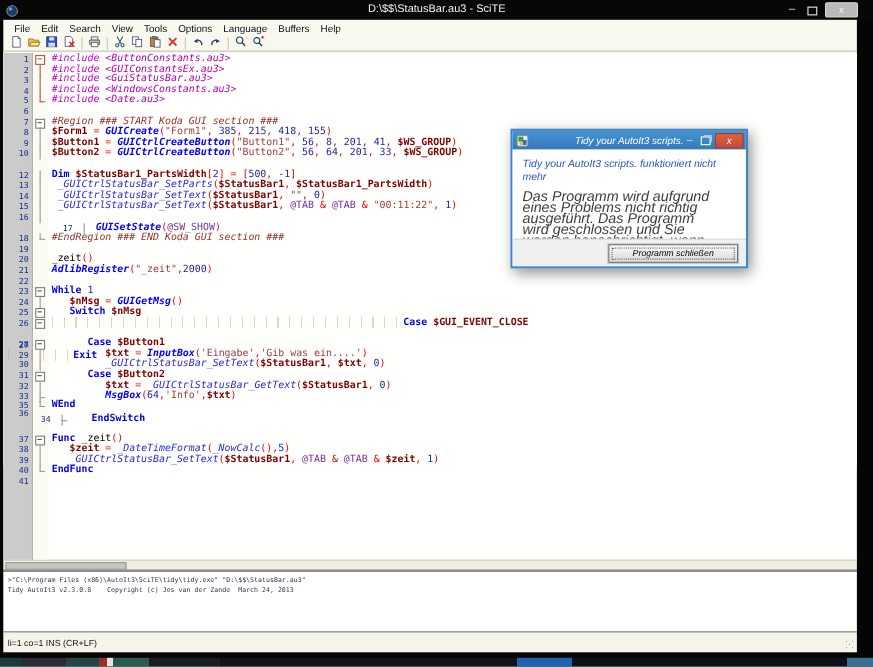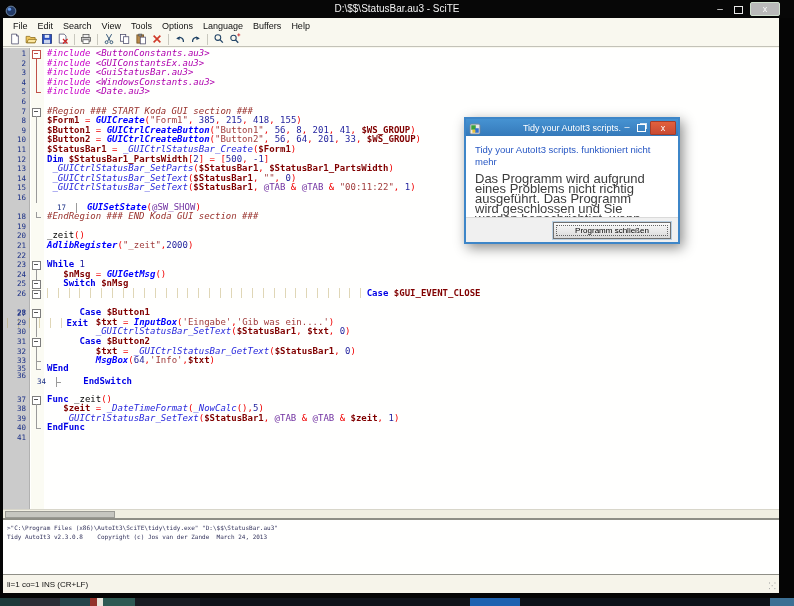--- a/index.html
+++ b/index.html
@@ -65,21 +65,21 @@
   .out-line { font:6px/9px "DejaVu Sans Mono", monospace; color:#33335C; white-space:pre; }
   .statusbar { position:absolute; left:0; top:556px; right:0; height:19px; background:#F6F4EA; border-top:1px solid #8F8F87; }
   .status-text { position:absolute; left:4px; top:5px; font-size:8px; color:#111; }
   .grip { position:absolute; right:3px; top:4px; color:#999; font-size:9px; }
 
   
   .taskbar-sliver { position:absolute; left:0; top:598px; width:794px; height:8px;
     background:linear-gradient(to right,#1d3a3a 0 20px,#2a2d35 20px 60px,#24444a 60px 90px,#93322b 90px 97px,#e8e4da 97px 103px,#2e5953 103px 135px,#191c22 135px 200px,#10131a 200px 470px,#1e62b0 470px 520px,#0d1118 520px 770px,#3c6f93 770px 794px); }
 
   
-  .dialog { position:absolute; left:464px; top:117px; width:216px; height:127px; background:#fff; border:2px solid #3E86C8; box-shadow:3px 4px 12px rgba(0,0,0,.45); }
+  .dialog { position:absolute; left:464px; top:117px; width:216px; height:127px; background:#fff; border:2px solid #3E86C8; box-shadow:3px 4px 12px rgba(0,0,0,.45);font-style:italic; }
   .dlg-title { position:absolute; left:0; top:0; right:0; height:17px; background:linear-gradient(#4693d2,#3579ba); display:flex; align-items:center; }
   .dlg-icon { position:absolute; left:3px; top:2px; width:12px; height:12px; }
   .dlg-title-text { position:absolute; left:0; right:0; text-align:center; color:#fff; font-size:9px; }
   .dlg-btns { position:absolute; right:2px; top:1px; display:flex; align-items:center; gap:4px; height:15px; }
   .db-min { color:#fff; font-size:9px; width:12px; text-align:center; line-height:13px; }
   .db-max { width:9px; height:8px; border:1px solid #fff; box-shadow:2px -2px 0 -1px #cfe2f2; }
   .db-close { width:26px; height:14px; background:linear-gradient(#e2603c,#c94a33); border:1px solid #a63c28; border-radius:1px; color:#fff; font-size:9px; text-align:center; line-height:12px; }
   .dlg-body { position:absolute; left:0; top:17px; right:0; bottom:25px; background:#fff; padding:8px 25px 0 9px; }
   .dlg-heading { color:#2757C4; font-size:9.5px; line-height:12px; margin-bottom:6px; }
   .dlg-text { color:#3c3c3c; font-size:13px; line-height:10px; }
@@ -213,21 +213,20 @@
     <div class="code-row" style="top: 1px;"><span class="ln">1</span><span class="fold box red"></span><span class="codetxt"><span class="tk-pp">#include </span><span class="tk-inc">&lt;ButtonConstants.au3&gt;</span></span></div>
         <div class="code-row" style="top: 10.6px;"><span class="ln">2</span><span class="fold v red"></span><span class="codetxt"><span class="tk-pp">#include </span><span class="tk-inc">&lt;GUIConstantsEx.au3&gt;</span></span></div>
         <div class="code-row" style="top: 20.2px;"><span class="ln">3</span><span class="fold v red"></span><span class="codetxt"><span class="tk-pp">#include </span><span class="tk-inc">&lt;GuiStatusBar.au3&gt;</span></span></div>
         <div class="code-row" style="top: 29.8px;"><span class="ln">4</span><span class="fold v red"></span><span class="codetxt"><span class="tk-pp">#include </span><span class="tk-inc">&lt;WindowsConstants.au3&gt;</span></span></div>
         <div class="code-row" style="top: 39.4px;"><span class="ln">5</span><span class="fold e red"></span><span class="codetxt"><span class="tk-pp">#include </span><span class="tk-inc">&lt;Date.au3&gt;</span></span></div>
         <div class="code-row" style="top: 49px;"><span class="ln">6</span><span class="fold"></span><span class="codetxt"></span></div>
         <div class="code-row" style="top: 58.6px;"><span class="ln">7</span><span class="fold box"></span><span class="codetxt"><span class="tk-reg">#Region ### START Koda GUI section ###</span></span></div>
         <div class="code-row" style="top: 68.2px;"><span class="ln">8</span><span class="fold v"></span><span class="codetxt"><span class="tk-var">$Form1</span><span class="tk-op"> = </span><span class="tk-fn">GUICreate</span><span class="tk-op">(</span><span class="tk-str">"Form1"</span><span class="tk-op">, </span><span class="tk-num">385</span><span class="tk-op">, </span><span class="tk-num">215</span><span class="tk-op">, </span><span class="tk-num">418</span><span class="tk-op">, </span><span class="tk-num">155</span><span class="tk-op">)</span></span></div>
         <div class="code-row" style="top: 77.8px;"><span class="ln">9</span><span class="fold v"></span><span class="codetxt"><span class="tk-var">$Button1</span><span class="tk-op"> = </span><span class="tk-fn">GUICtrlCreateButton</span><span class="tk-op">(</span><span class="tk-str">"Button1"</span><span class="tk-op">, </span><span class="tk-num">56</span><span class="tk-op">, </span><span class="tk-num">8</span><span class="tk-op">, </span><span class="tk-num">201</span><span class="tk-op">, </span><span class="tk-num">41</span><span class="tk-op">, </span><span class="tk-var">$WS_GROUP</span><span class="tk-op">)</span></span></div>
         <div class="code-row" style="top: 87.4px;"><span class="ln">10</span><span class="fold v"></span><span class="codetxt"><span class="tk-var">$Button2</span><span class="tk-op"> = </span><span class="tk-fn">GUICtrlCreateButton</span><span class="tk-op">(</span><span class="tk-str">"Button2"</span><span class="tk-op">, </span><span class="tk-num">56</span><span class="tk-op">, </span><span class="tk-num">64</span><span class="tk-op">, </span><span class="tk-num">201</span><span class="tk-op">, </span><span class="tk-num">33</span><span class="tk-op">, </span><span class="tk-var">$WS_GROUP</span><span class="tk-op">)</span></span></div>
-        <div class="code-row" style="top: 97px;"><span class="ln">11</span><span class="fold v"></span><span class="codetxt"><span class="tk-var">$StatusBar1</span><span class="tk-op"> = </span><span class="tk-udf">_GUICtrlStatusBar_Create</span><span class="tk-op">(</span><span class="tk-var">$Form1</span><span class="tk-op">)</span></span></div>
         <div class="code-row" style="top: 106.6px;"><span class="ln">12</span><span class="fold v"></span><span class="codetxt"><span class="tk-kw">Dim</span><span class="tk-txt"> </span><span class="tk-var">$StatusBar1_PartsWidth</span><span class="tk-op">[</span><span class="tk-num">2</span><span class="tk-op">]</span><span class="tk-op"> = [</span><span class="tk-num">500</span><span class="tk-op">, </span><span class="tk-num">-1</span><span class="tk-op">]</span></span></div>
         <div class="code-row" style="top: 116.2px;"><span class="ln">13</span><span class="fold v"></span><span class="codetxt"><span class="tk-txt"> </span><span class="tk-udf">_GUICtrlStatusBar_SetParts</span><span class="tk-op">(</span><span class="tk-var">$StatusBar1</span><span class="tk-op">, </span><span class="tk-var">$StatusBar1_PartsWidth</span><span class="tk-op">)</span></span></div>
         <div class="code-row" style="top: 125.8px;"><span class="ln">14</span><span class="fold v"></span><span class="codetxt"><span class="tk-txt"> </span><span class="tk-udf">_GUICtrlStatusBar_SetText</span><span class="tk-op">(</span><span class="tk-var">$StatusBar1</span><span class="tk-op">, </span><span class="tk-str">""</span><span class="tk-op">, </span><span class="tk-num">0</span><span class="tk-op">)</span></span></div>
         <div class="code-row" style="top: 135.4px;"><span class="ln">15</span><span class="fold v"></span><span class="codetxt"><span class="tk-txt"> </span><span class="tk-udf">_GUICtrlStatusBar_SetText</span><span class="tk-op">(</span><span class="tk-var">$StatusBar1</span><span class="tk-op">, </span><span class="tk-mac">@TAB</span><span class="tk-op"> &amp; </span><span class="tk-mac">@TAB</span><span class="tk-op"> &amp; </span><span class="tk-str">"00:11:22"</span><span class="tk-op">, </span><span class="tk-num">1</span><span class="tk-op">)</span></span></div>
         <div class="code-row" style="top: 145px;"><span class="ln">16</span><span class="fold v"></span></div>
         <div class="code-row" style="top: 154.6px; padding-left: 40px;"><span class="ln">17</span><span class="fold v"></span><span class="codetxt"><span class="tk-fn">GUISetState</span><span class="tk-op">(</span><span class="tk-mac">@SW_SHOW</span><span class="tk-op">)</span></span></div>
         <div class="code-row" style="top: 164.2px;"><span class="ln">18</span><span class="fold e"></span><span class="codetxt"><span class="tk-reg">#EndRegion ### END Koda GUI section ###</span></span></div>
         <div class="code-row" style="top: 173.8px;"><span class="ln">19</span><span class="fold"></span><span class="codetxt"></span></div>
         <div class="code-row" style="top: 183.4px;"><span class="ln">20</span><span class="fold"></span><span class="codetxt"><span class="tk-txt">_zeit</span><span class="tk-op">()</span></span></div>
         <div class="code-row" style="top: 193px;"><span class="ln">21</span><span class="fold"></span><span class="codetxt"><span class="tk-fn">AdlibRegister</span><span class="tk-op">(</span><span class="tk-str">"_zeit"</span><span class="tk-op">,</span><span class="tk-num">2000</span><span class="tk-op">)</span></span></div>

